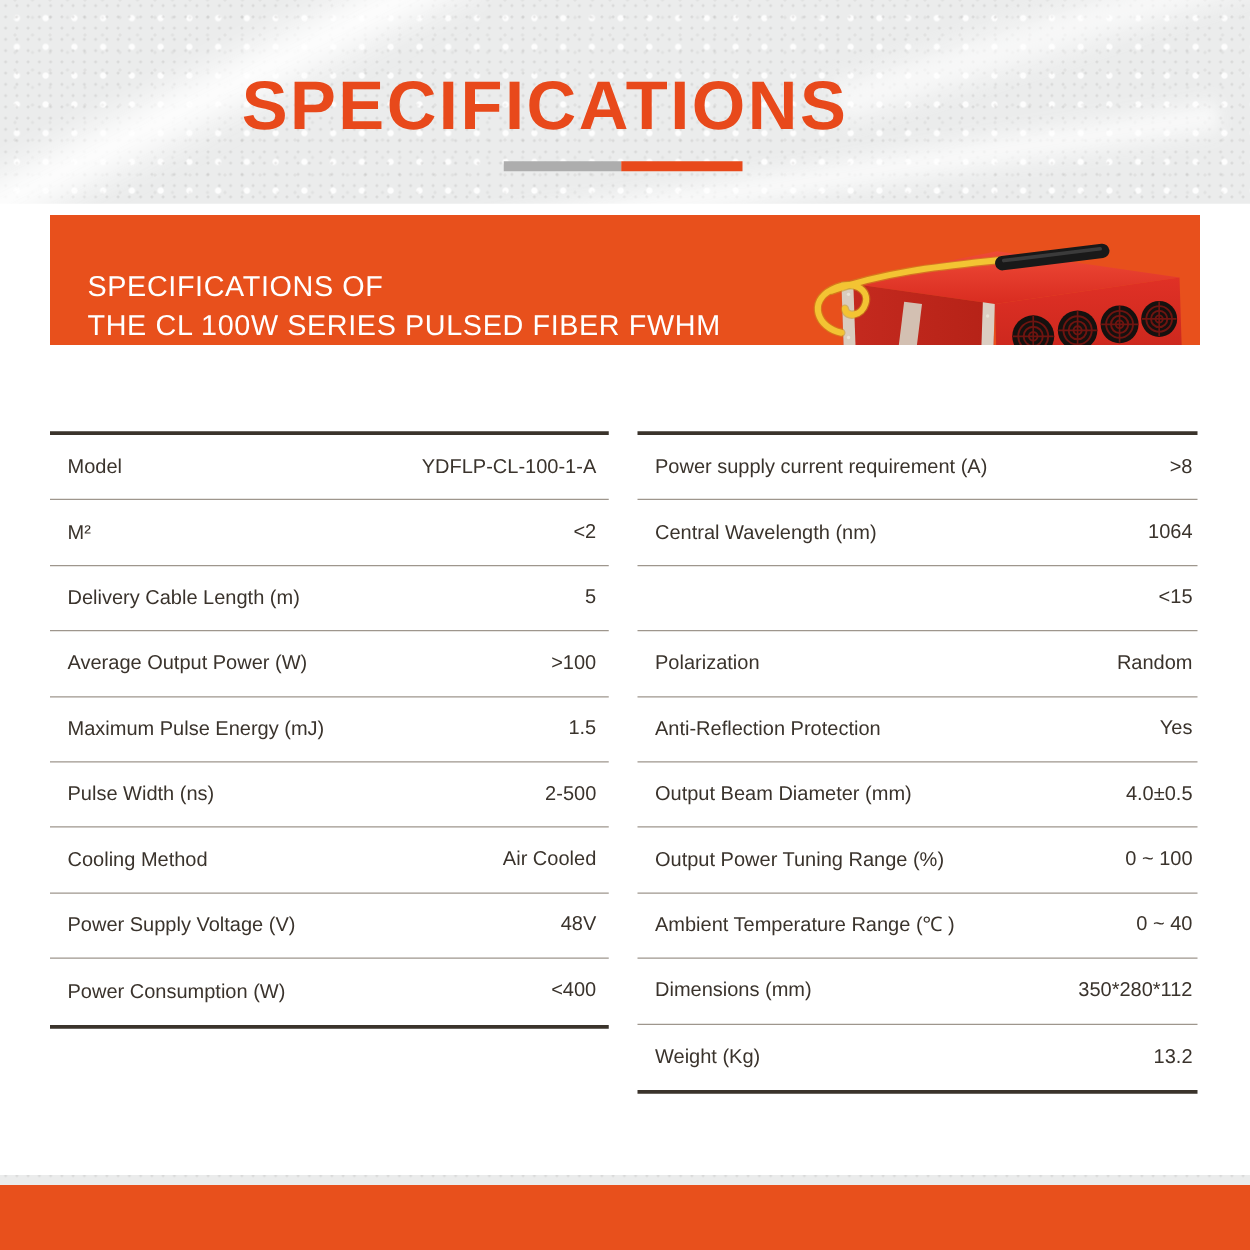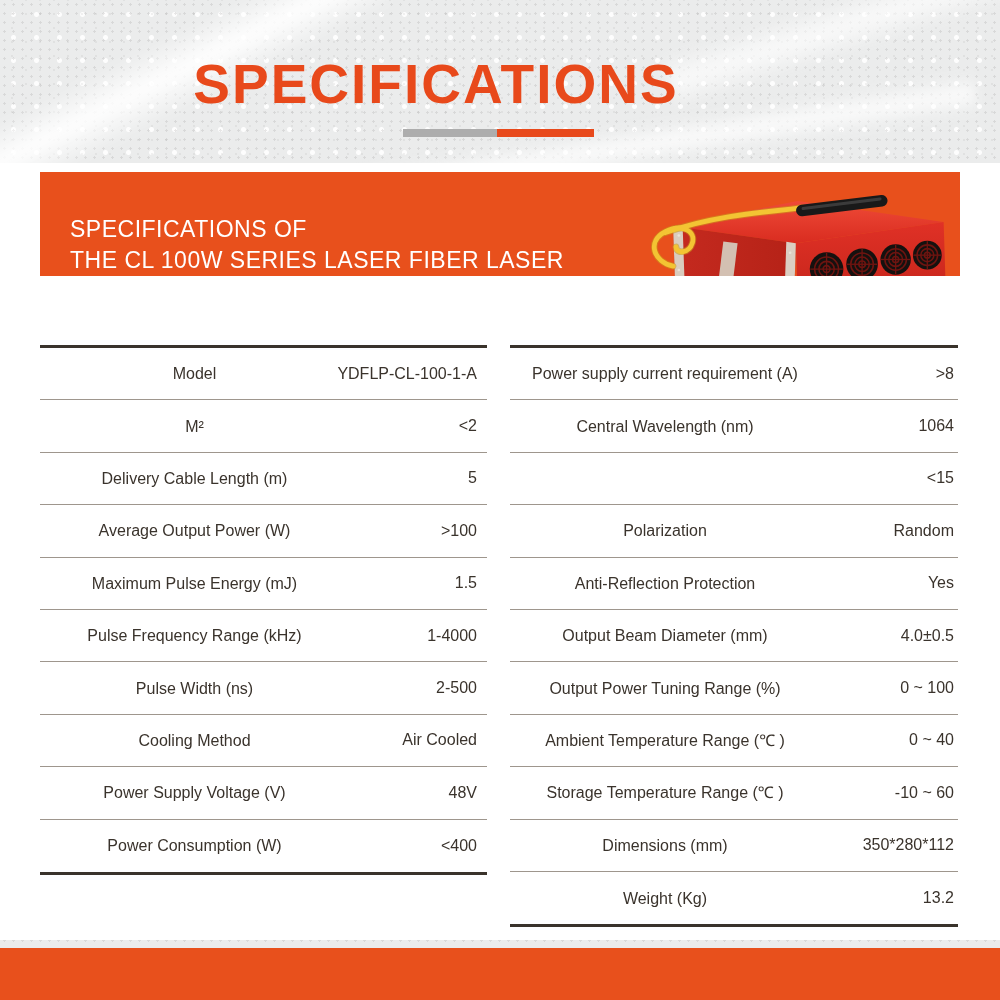--- a/index.html
+++ b/index.html
@@ -43,21 +43,21 @@
     position:absolute; top:345px;
     border-top:3px solid #3a332b; border-bottom:3px solid #3a332b;
   }
   .spec-table.left  { left:40px;  width:447px; }
   .spec-table.right { left:510px; width:448px; }
   .spec-row {
     position:relative; height:52.4px; display:flex; align-items:center;
     border-bottom:1px solid #9e968d; color:#3a332c; font-size:16px;
   }
   .spec-row:last-child { border-bottom:none; }
-  .spec-label { padding-left:14px; line-height:19px;text-align:center; }
+  .spec-label { padding-left:14px; line-height:19px; }
   .spec-table.left  .spec-label { width:295px; }
   .spec-table.right .spec-label { width:296px; }
   .spec-value { position:absolute; text-align:right; }
   .spec-table.left  .spec-value { left:297px; width:140px; }
   .spec-table.right .spec-value { left:304px; width:140px; }
 
   .footer-bar { position:absolute; left:0; top:948px; width:1000px; height:52px; background:#E8501C; }
 </style>
 </head>
 <body>
@@ -72,21 +72,21 @@
   <div class="title-divider">
     <div class="seg-gray"></div>
     <div class="seg-orange"></div>
   </div>
 
   <div class="content-panel"></div>
 
   <div class="banner">
     <div class="banner-text">
       <div>SPECIFICATIONS OF</div>
-      <div>THE CL 100W SERIES LASER FIBER LASER</div>
+      <div>THE CL 100W SERIES PULSED FIBER FWHM</div>
     </div>
 
     <svg class="laser-art" width="318" height="142" viewBox="0 0 330 148">
       <defs>
         <linearGradient id="topf" x1="0" y1="0" x2="0" y2="1">
           <stop offset="0" stop-color="#ee4a37"></stop>
             <stop offset="1" stop-color="#d92c20"></stop>
         </linearGradient>
         <linearGradient id="leftf" x1="0" y1="0" x2="1" y2="0">
           <stop offset="0" stop-color="#c52a1f"></stop>
@@ -181,24 +181,20 @@
       <div class="spec-row">
         <div class="spec-label">Average Output Power (W)</div>
         <div class="spec-value">&gt;100</div>
       </div>
 
       <div class="spec-row">
         <div class="spec-label">Maximum Pulse Energy (mJ)</div>
         <div class="spec-value">1.5</div>
       </div>
 
-      <div class="spec-row">
-        <div class="spec-label">Pulse Frequency Range (kHz)</div>
-        <div class="spec-value">1-4000</div>
-      </div>
 
       <div class="spec-row">
         <div class="spec-label">Pulse Width (ns)</div>
         <div class="spec-value">2-500</div>
       </div>
 
 
       <div class="spec-row">
         <div class="spec-label">Cooling Method</div>
         <div class="spec-value">Air Cooled</div>
@@ -249,24 +245,20 @@
       <div class="spec-row">
         <div class="spec-label">Output Power Tuning Range (%)</div>
         <div class="spec-value">0 ~ 100</div>
       </div>
 
       <div class="spec-row">
         <div class="spec-label">Ambient Temperature Range (℃ )</div>
         <div class="spec-value">0 ~ 40</div>
       </div>
 
-      <div class="spec-row">
-        <div class="spec-label">Storage Temperature Range (℃ )</div>
-        <div class="spec-value">-10 ~ 60</div>
-      </div>
 
       <div class="spec-row">
         <div class="spec-label">Dimensions (mm)</div>
         <div class="spec-value">350*280*112</div>
       </div>
 
       <div class="spec-row">
         <div class="spec-label">Weight (Kg)</div>
         <div class="spec-value">13.2</div>
       </div>

